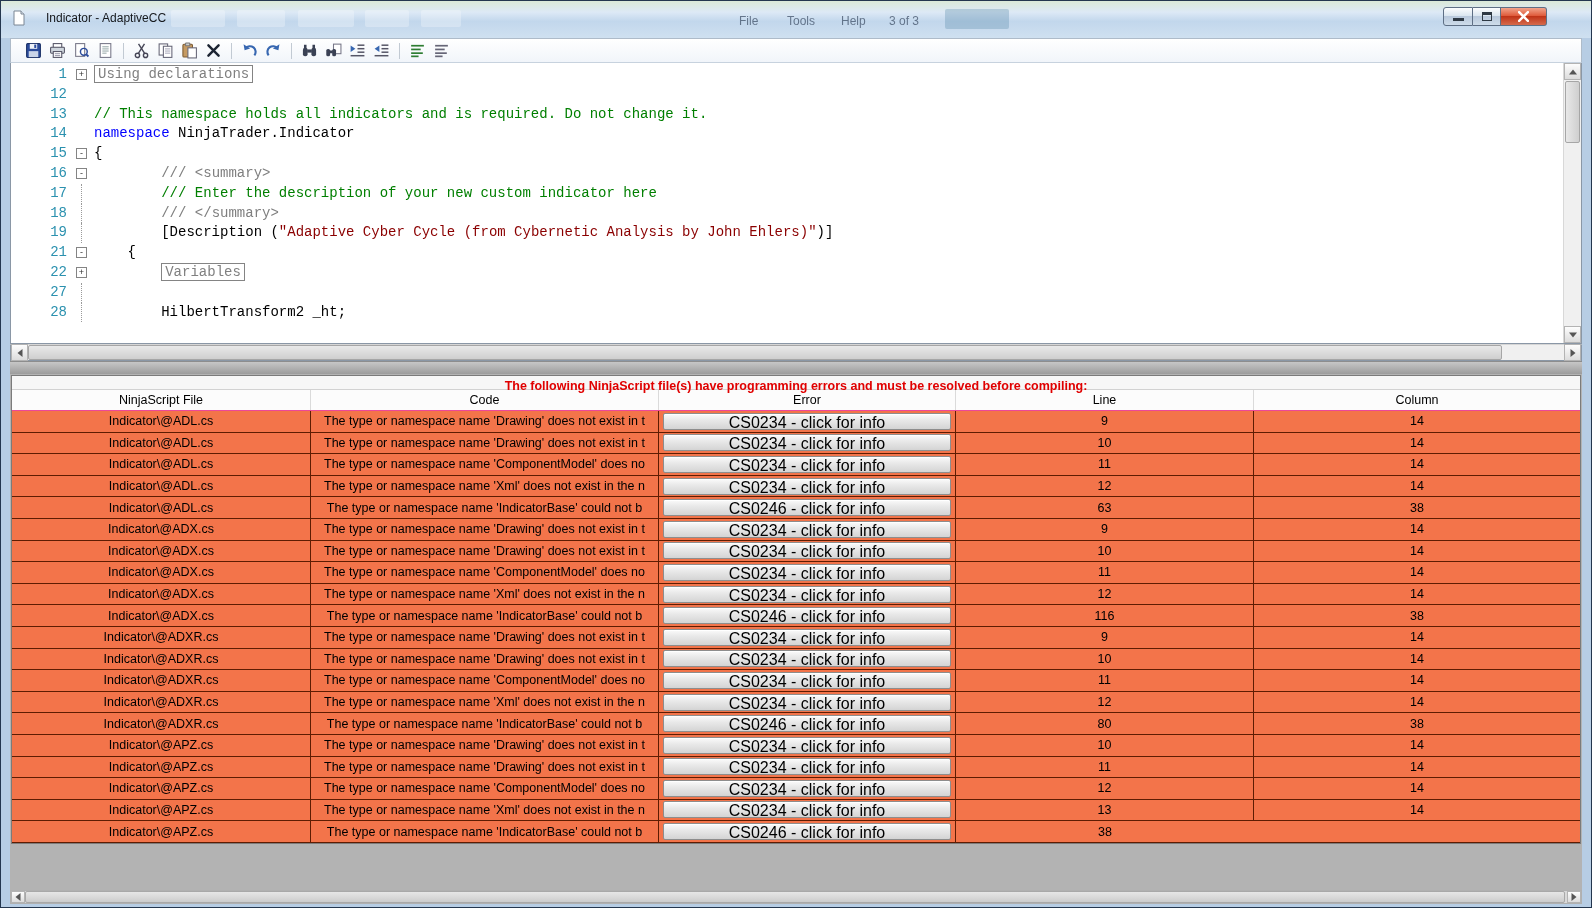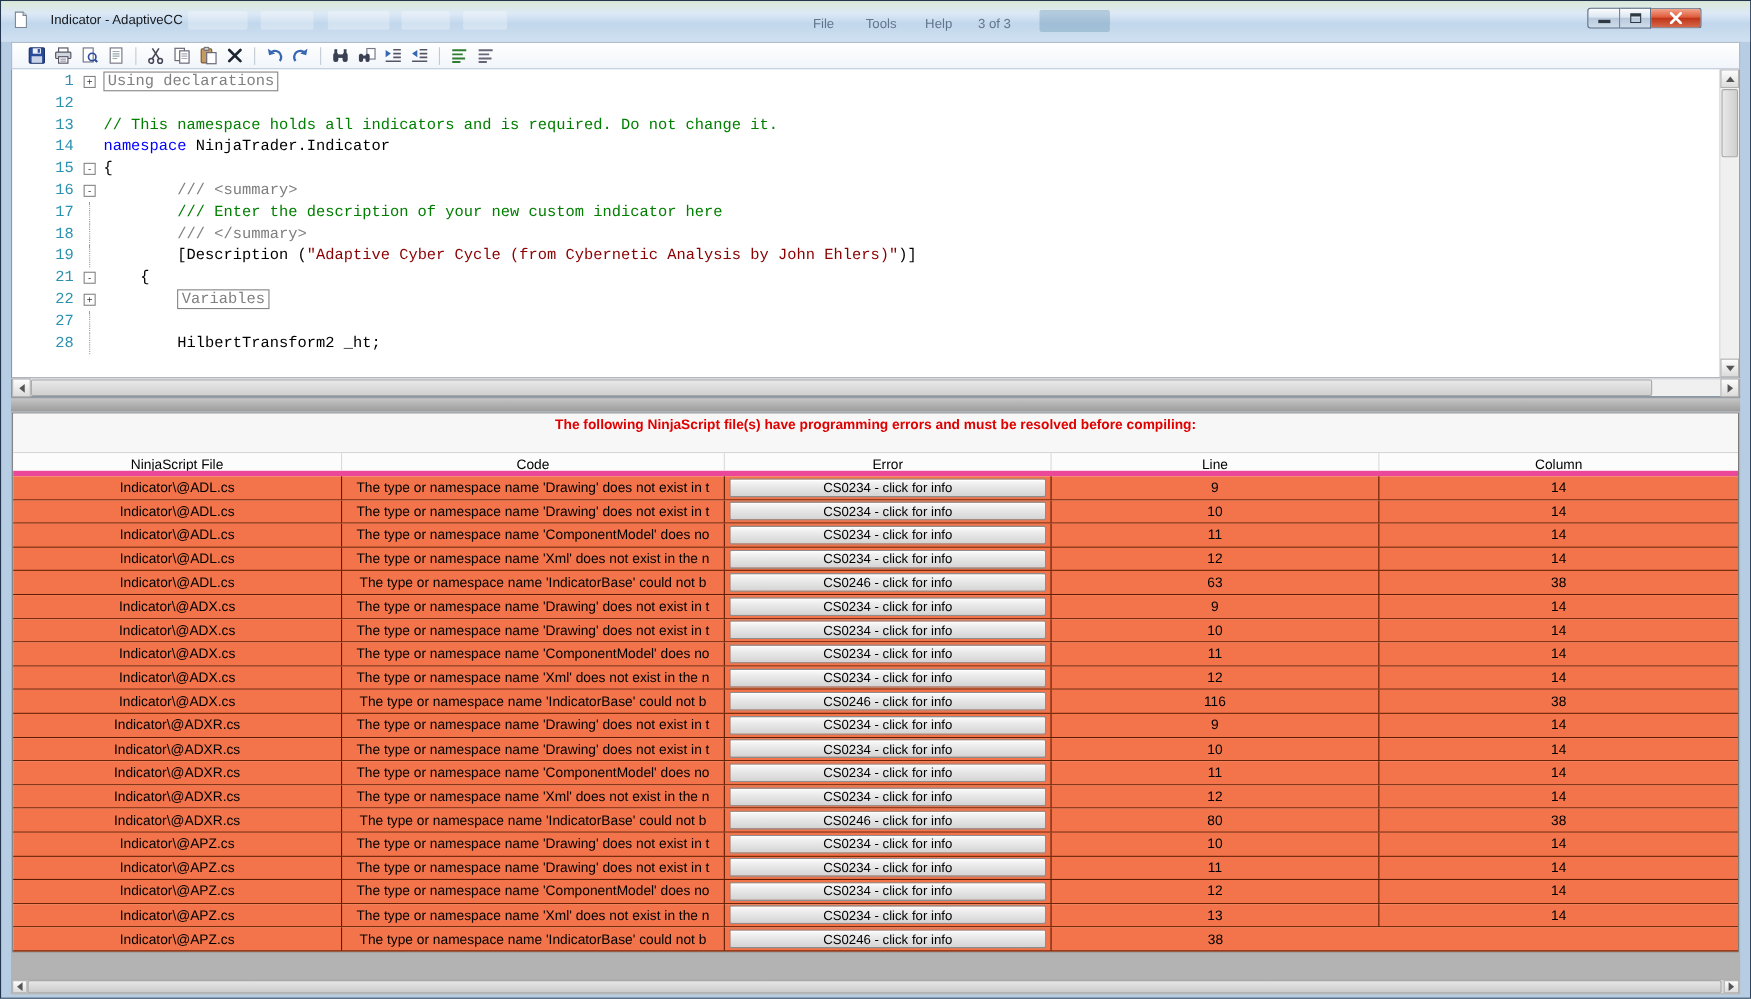--- a/index.html
+++ b/index.html
@@ -96,34 +96,34 @@
   .hscroll .sarrow.right { position:absolute; right:0; top:-1px; }
   .hthumb { position:absolute; left:17px; top:0; width:calc(100% - 96px); height:15px;
     background:linear-gradient(#e9e9e9,#cfcfcf); border:1px solid #a6a6a6; border-radius:2px; }
 
   
   .splitter { height:13px; flex:none; background:linear-gradient(#c6c6c6,#9c9c9c); border-top:1px solid #8d8d8d; }
 
   
   .errpanel { flex:1; min-height:0; background:#b3b3b3; padding:1px; overflow:hidden; }
   .etable { background:#fff; border:1px solid #7b7b7b; }
-  .emsg { height:36px; line-height:21px; text-align:center; font-size:12.5px; font-weight:bold;
+  .emsg { height:14px; line-height:21px; text-align:center; font-size:12.5px; font-weight:bold;
     color:#e00000; background:#f7f7f7; border-bottom:1px solid #d2d2d2; }
   .ehead { display:grid; grid-template-columns:299px 348px 297px 298px auto;
     height:21px; line-height:20px; font-size:12.5px; color:#000; background:#fcfcfc;
-    border-bottom:5px solid #ec4899; }
+    border-bottom:1px solid #ec4899; }
   .ehead > div { text-align:center; border-right:1px solid #dadada; overflow:hidden; }
   .ehead > div.last { border-right:none; }
   .erow { display:grid; grid-template-columns:299px 348px 297px 298px auto;
     height:21.6px; background:#f3744a; border-bottom:1px solid #5e1c02; font-size:12.5px; }
   .ecell { display:flex; align-items:center; justify-content:center;
     border-right:1px solid #5e1c02; color:#000; overflow:hidden; white-space:nowrap; }
   .ecell.last { border-right:none; }
   .code-btn { width:calc(100% - 8px); height:17px; margin:0 4px; padding:0;
-    font-family:"Liberation Sans",sans-serif; font-size:12px; color:#000;
+    font-family:"Liberation Sans",sans-serif; font-size:16px; color:#000;
     background:linear-gradient(#fbfbfb,#e9e9e9 40%,#d4d4d4); border:1px solid #8d8d8d;
     border-radius:2px; box-shadow:inset 0 1px 0 #ffffff; }
 
   
   .bscroll { height:14px; flex:none; position:relative; background:#d9d9d9; border:1px solid #b0b0b0; }
   .bscroll .sarrow { width:14px; height:12px; }
   .bscroll .sarrow.left  { position:absolute; left:0; top:0; }
   .bscroll .sarrow.right { position:absolute; right:0; top:0; }
   .bthumb { position:absolute; left:14px; top:0; width:calc(100% - 30px); height:12px;
     background:linear-gradient(#e6e6e6,#cccccc); border:1px solid #a8a8a8; border-radius:2px; }

